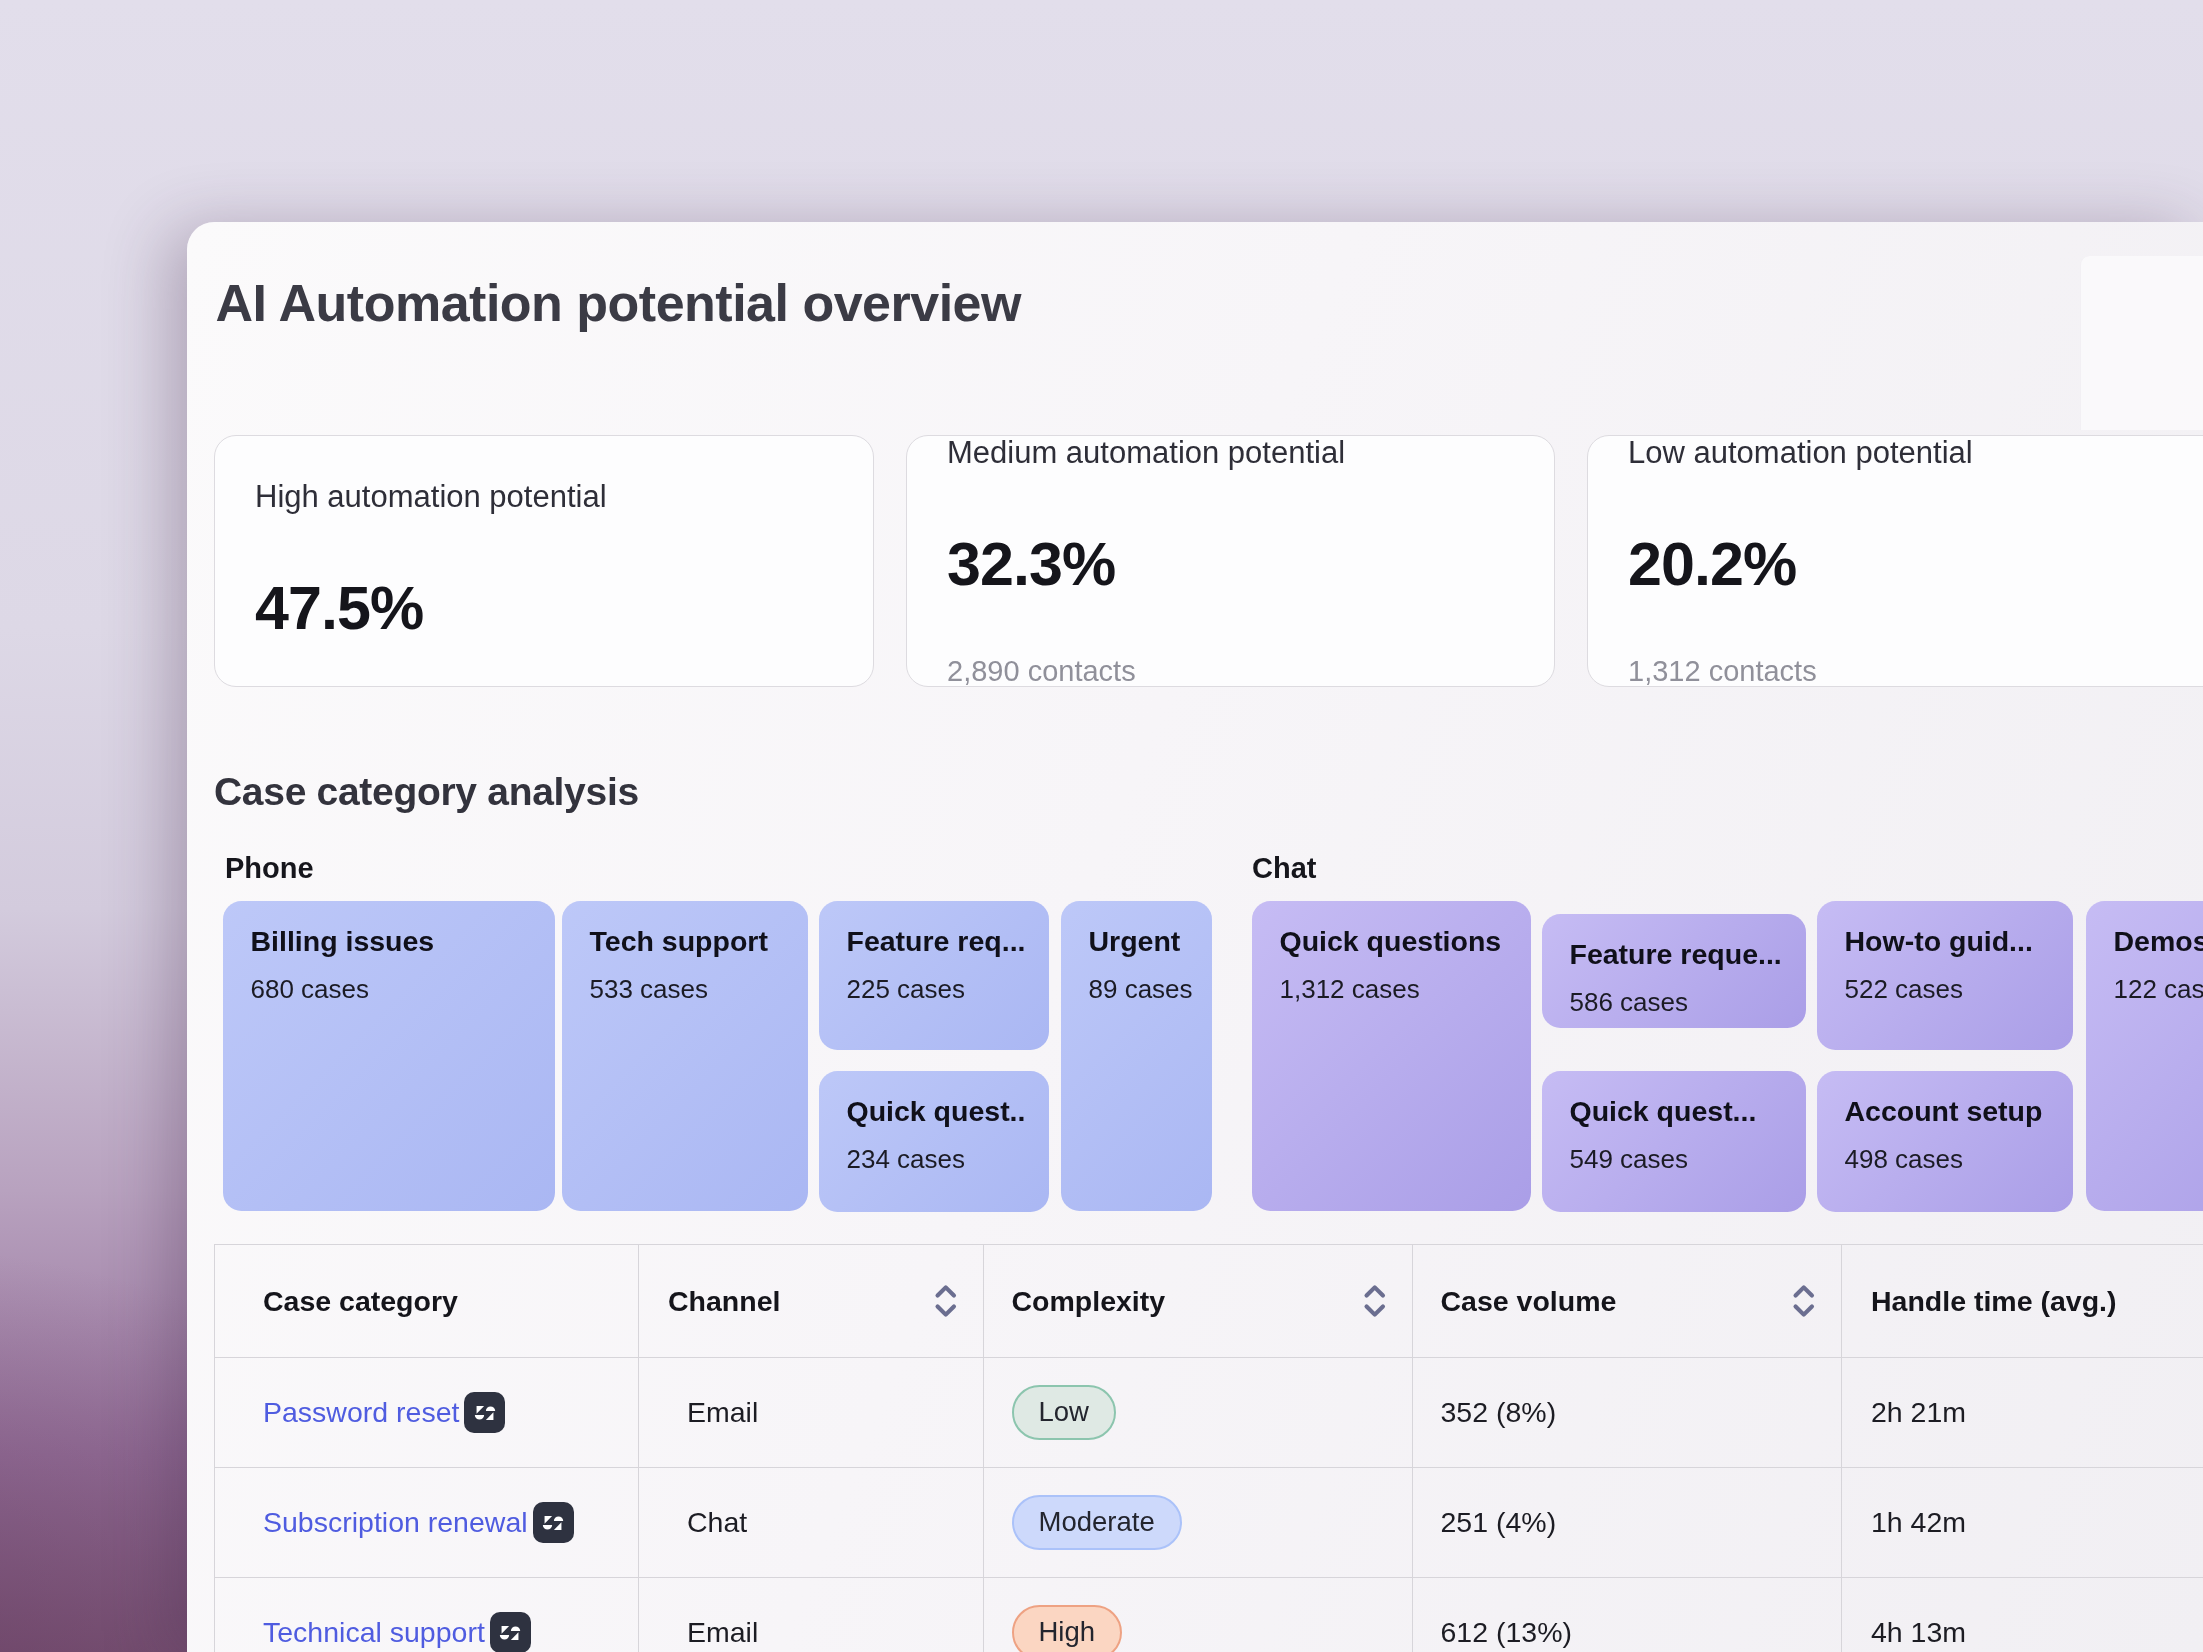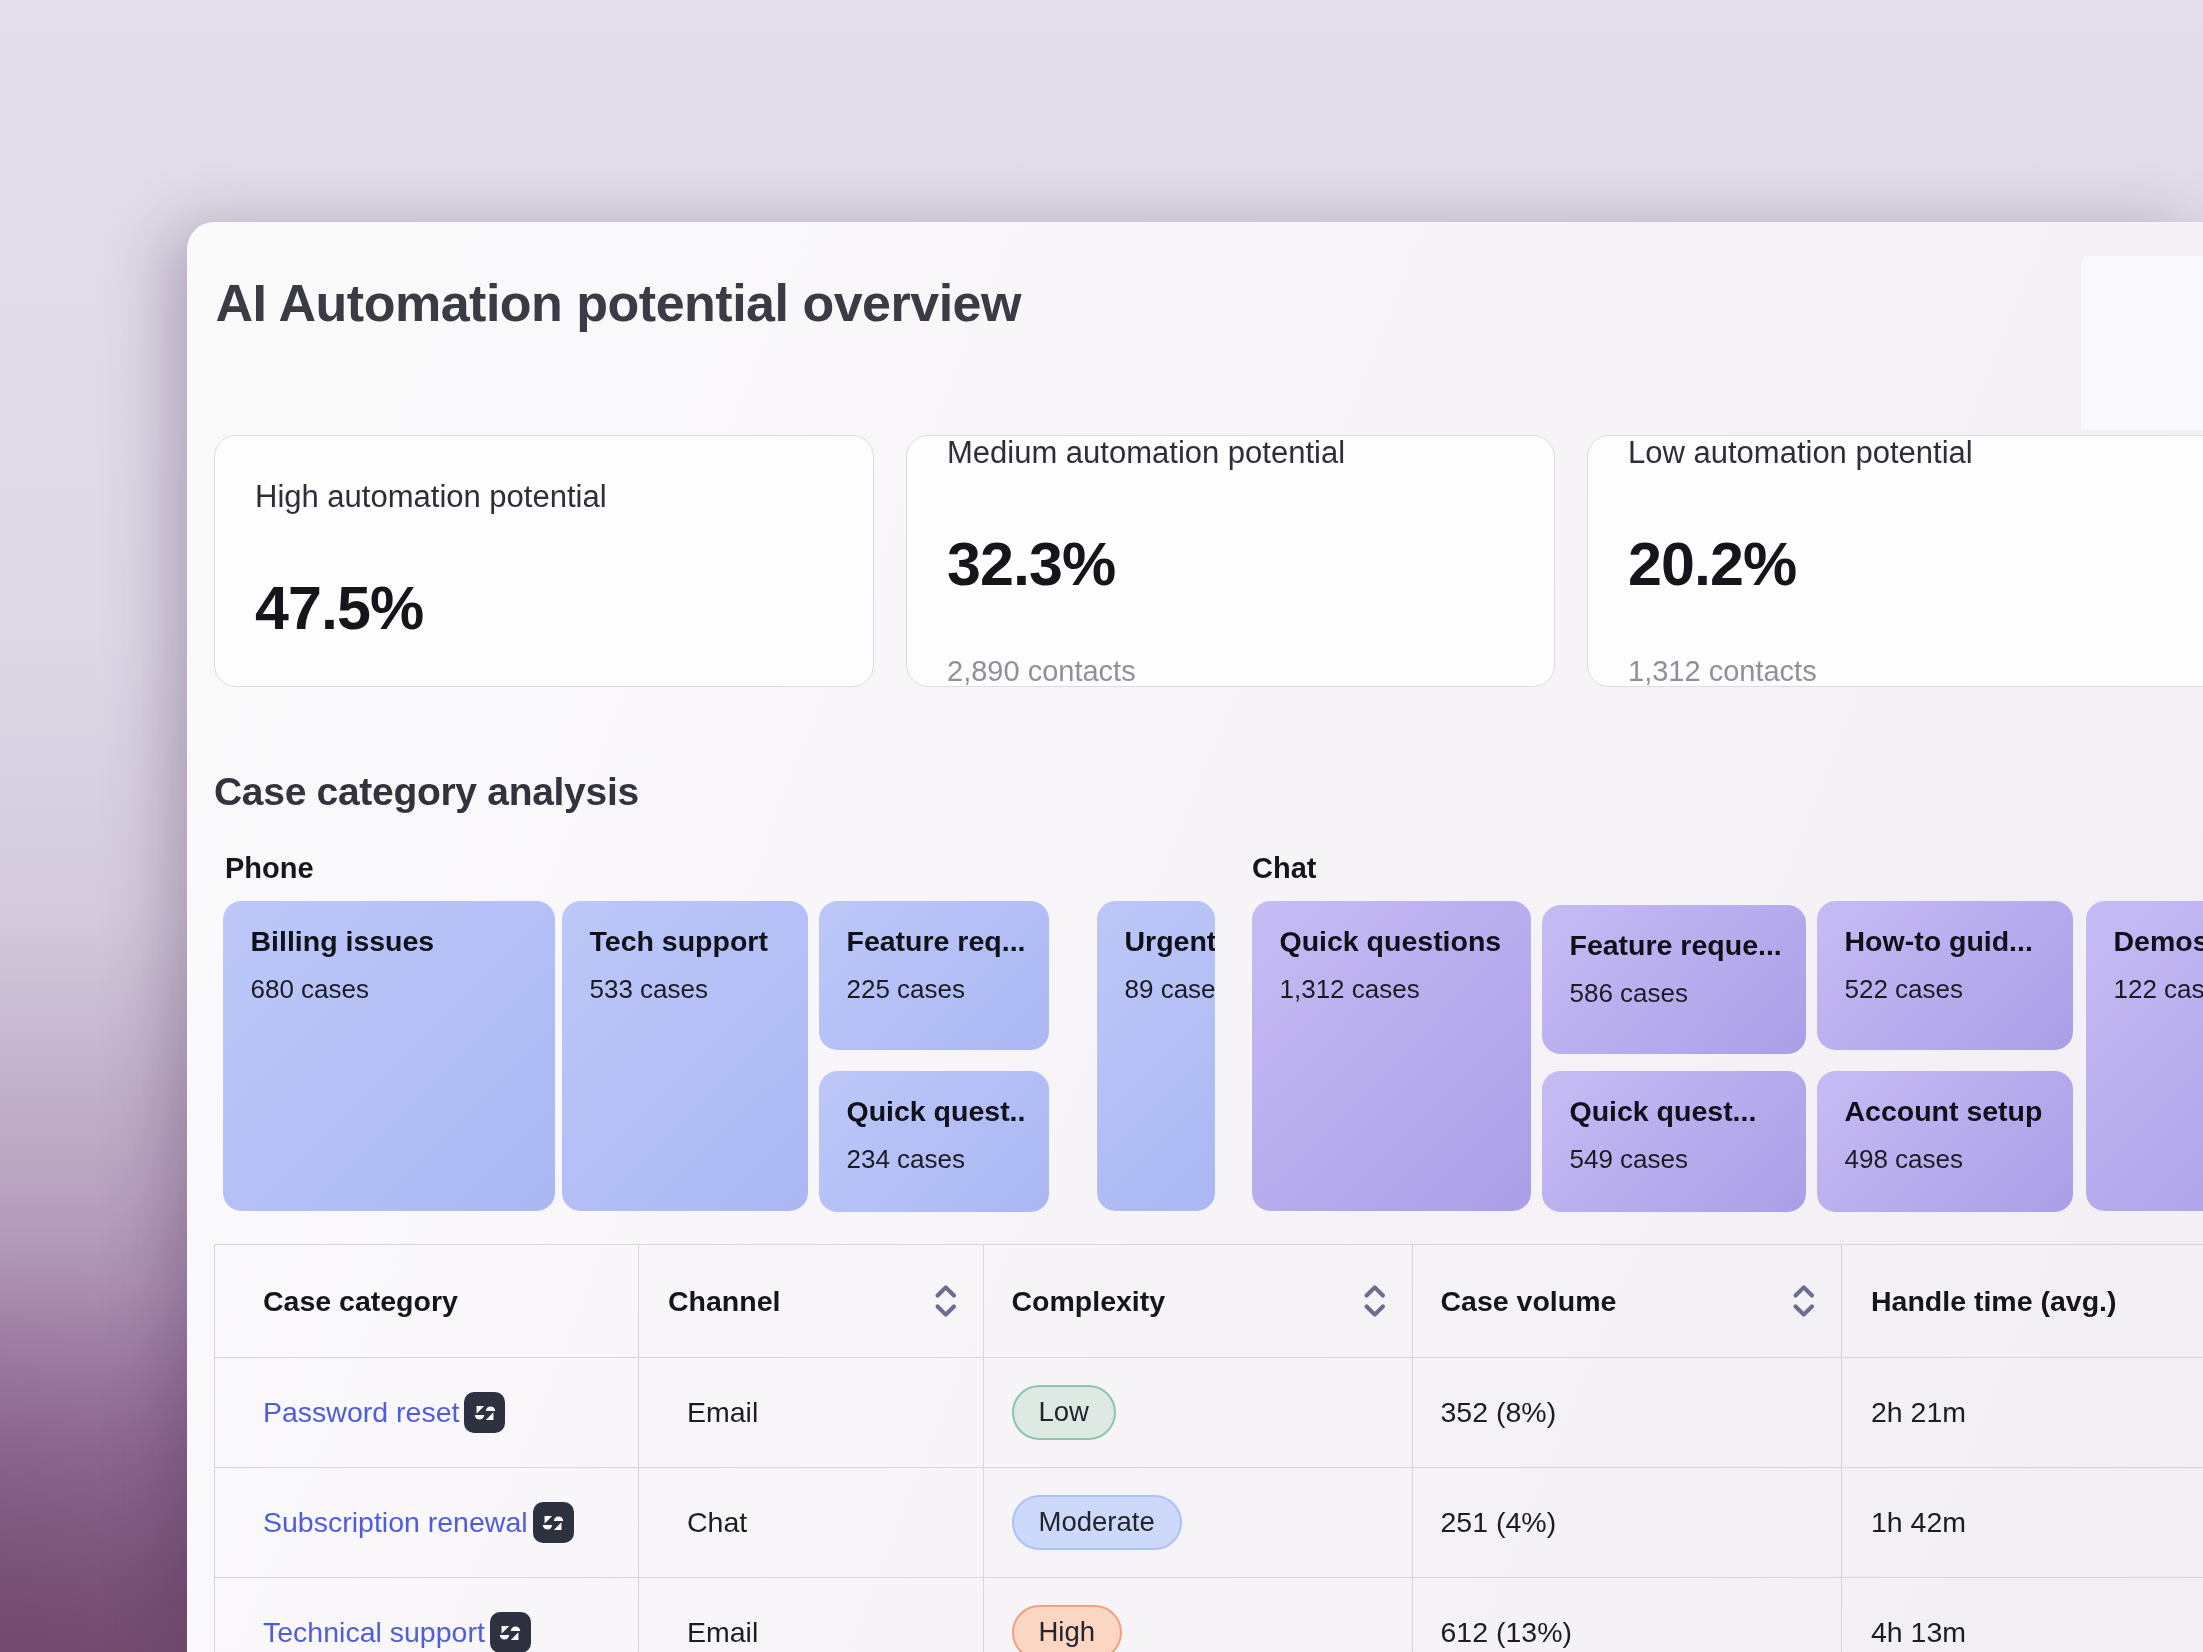--- a/index.html
+++ b/index.html
@@ -136,33 +136,33 @@
       <div class="t-sub">533 cases</div>
     </div>
     <div class="tile" style="left:596px;top:0;width:230px;height:149px">
       <div class="t-title">Feature req...</div>
       <div class="t-sub">225 cases</div>
     </div>
     <div class="tile" style="left:596px;top:170px;width:230px;height:141px">
       <div class="t-title">Quick quest..</div>
       <div class="t-sub">234 cases</div>
     </div>
-    <div class="tile" style="left:874px;top:0;width:118px;height:310px">
+    <div class="tile" style="left:838px;top:0;width:151px;height:310px">
       <div class="t-title">Urgent</div>
       <div class="t-sub">89 cases</div>
     </div>
   </div>
 
   <div class="treemap-label label-chat">Chat</div>
   <div class="treemap map-chat">
     <div class="tile" style="left:0;top:0;width:279px;height:310px">
       <div class="t-title">Quick questions</div>
       <div class="t-sub">1,312 cases</div>
     </div>
-    <div class="tile" style="left:290px;top:4px;width:264px;height:149px">
+    <div class="tile" style="left:290px;top:13px;width:264px;height:114px">
       <div class="t-title">Feature reque...</div>
       <div class="t-sub">586 cases</div>
     </div>
     <div class="tile" style="left:290px;top:170px;width:264px;height:141px">
       <div class="t-title">Quick quest...</div>
       <div class="t-sub">549 cases</div>
     </div>
     <div class="tile" style="left:565px;top:0;width:256px;height:149px">
       <div class="t-title">How-to guid...</div>
       <div class="t-sub">522 cases</div>

